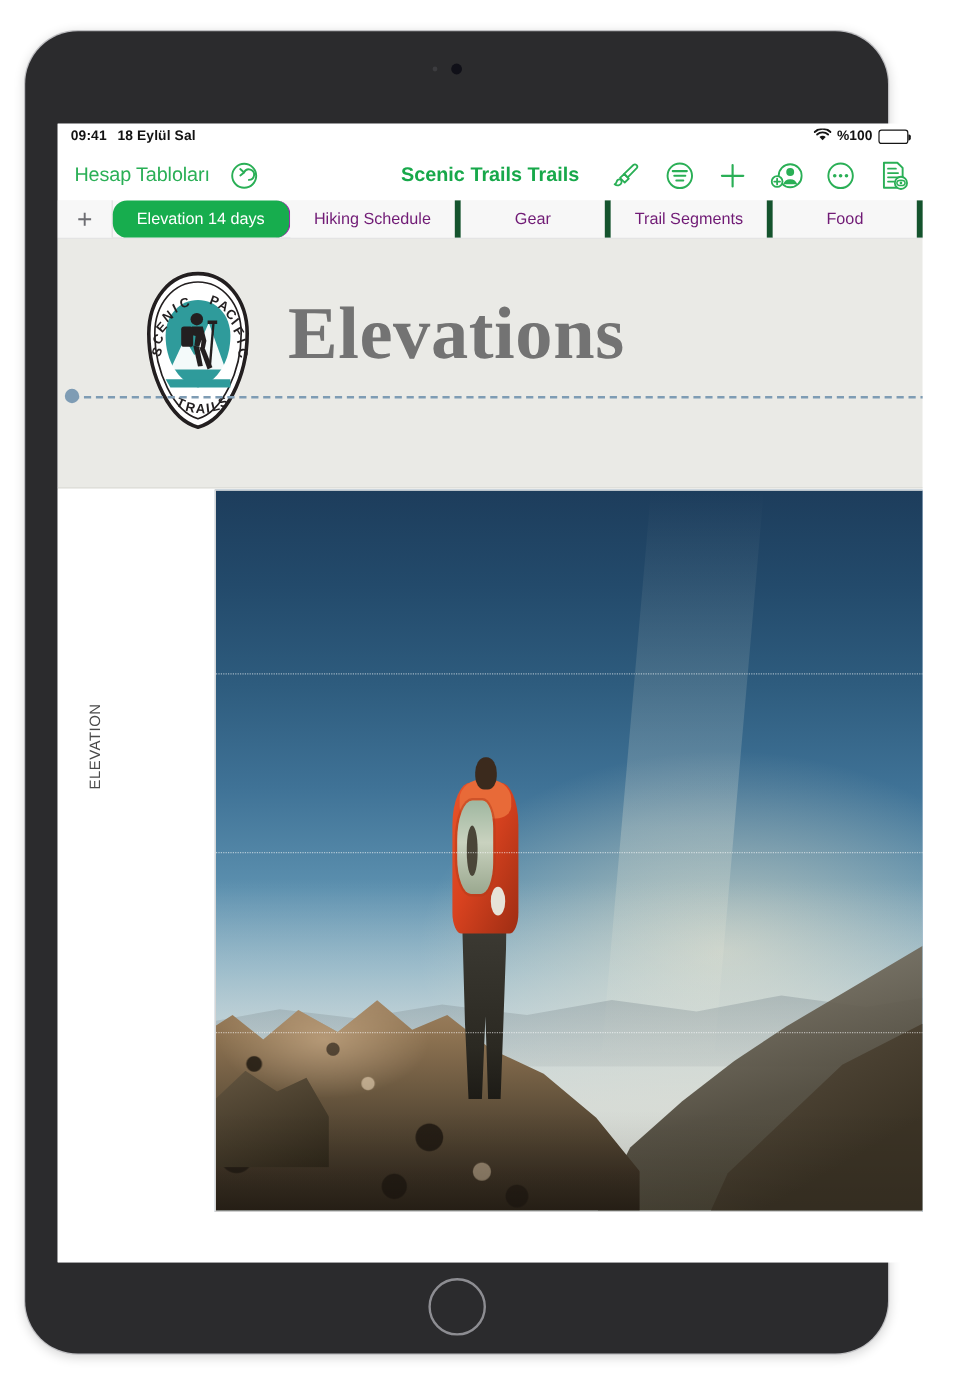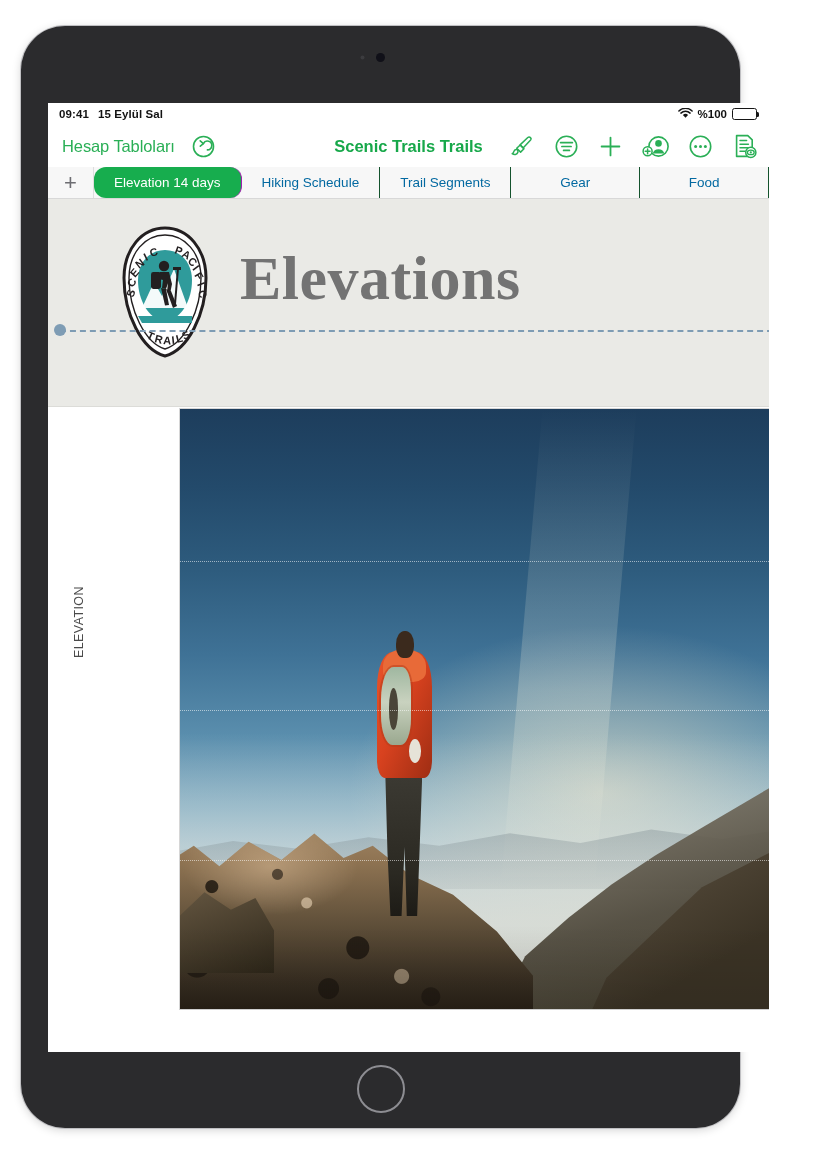--- a/index.html
+++ b/index.html
@@ -153,23 +153,23 @@
     font-weight: 300;
     border-right: 1px solid #dedede;
     background: #f7f7f7;
   }
   .tab {
     display: flex;
     align-items: center;
     justify-content: center;
     padding: 0 20px;
     font-size: 13.5px;
-    color: #0369a1;
+    color: #701a75;
     background: #f7f7f7;
-    border-right: 1px solid #14532d;
+    border-right: 5px solid #14532d;
     white-space: nowrap;
   }
   .tab.active {
     background: #1db954;
     background: #17ad4e;
     color: #fff;
     border-right: 1px solid #a21caf;
     border-radius: 12px;
   }
   .tab.wide { flex: 1; }
@@ -428,21 +428,21 @@
 <body>
 
 <div class="device">
   <div class="camera"></div>
   <div class="home-btn"></div>
 
   <div class="device-inner">
 
     <div class="statusbar">
       <span class="sb-time">09:41</span>
-      <span class="sb-date">15 Eylül Sal</span>
+      <span class="sb-date">18 Eylül Sal</span>
       <span class="sb-right">
         <span>
           <svg width="15" height="11" viewBox="0 0 15 11">
             <path d="M7.5 9.8 L4.9 7.1a3.7 3.7 0 0 1 5.2 0z" fill="#151515"></path>
             <path d="M2.9 5.1a6.6 6.6 0 0 1 9.2 0" stroke="#151515" stroke-width="1.5" fill="none" stroke-linecap="round"></path>
             <path d="M0.9 3a9.4 9.4 0 0 1 13.2 0" stroke="#151515" stroke-width="1.5" fill="none" stroke-linecap="round"></path>
           </svg>
         </span>
         <span class="sb-batterytxt">%100</span>
         <span class="battery"><span class="battery-fill"></span></span>
@@ -509,25 +509,25 @@
     </div>
 
     <div class="tabbar">
       <div class="tab-add">+</div>
       <div class="tab active">
         <span>Elevation 14 days</span>
       </div>
       <div class="tab">
         <span>Hiking Schedule</span>
       </div>
+      <div class="tab wide">
+        <span>Gear</span>
+      </div>
       <div class="tab">
         <span>Trail Segments</span>
-      </div>
-      <div class="tab wide">
-        <span>Gear</span>
       </div>
       <div class="tab wide">
         <span>Food</span>
       </div>
     </div>
 
     <div class="canvas">
 
       <div class="header-band">
 

